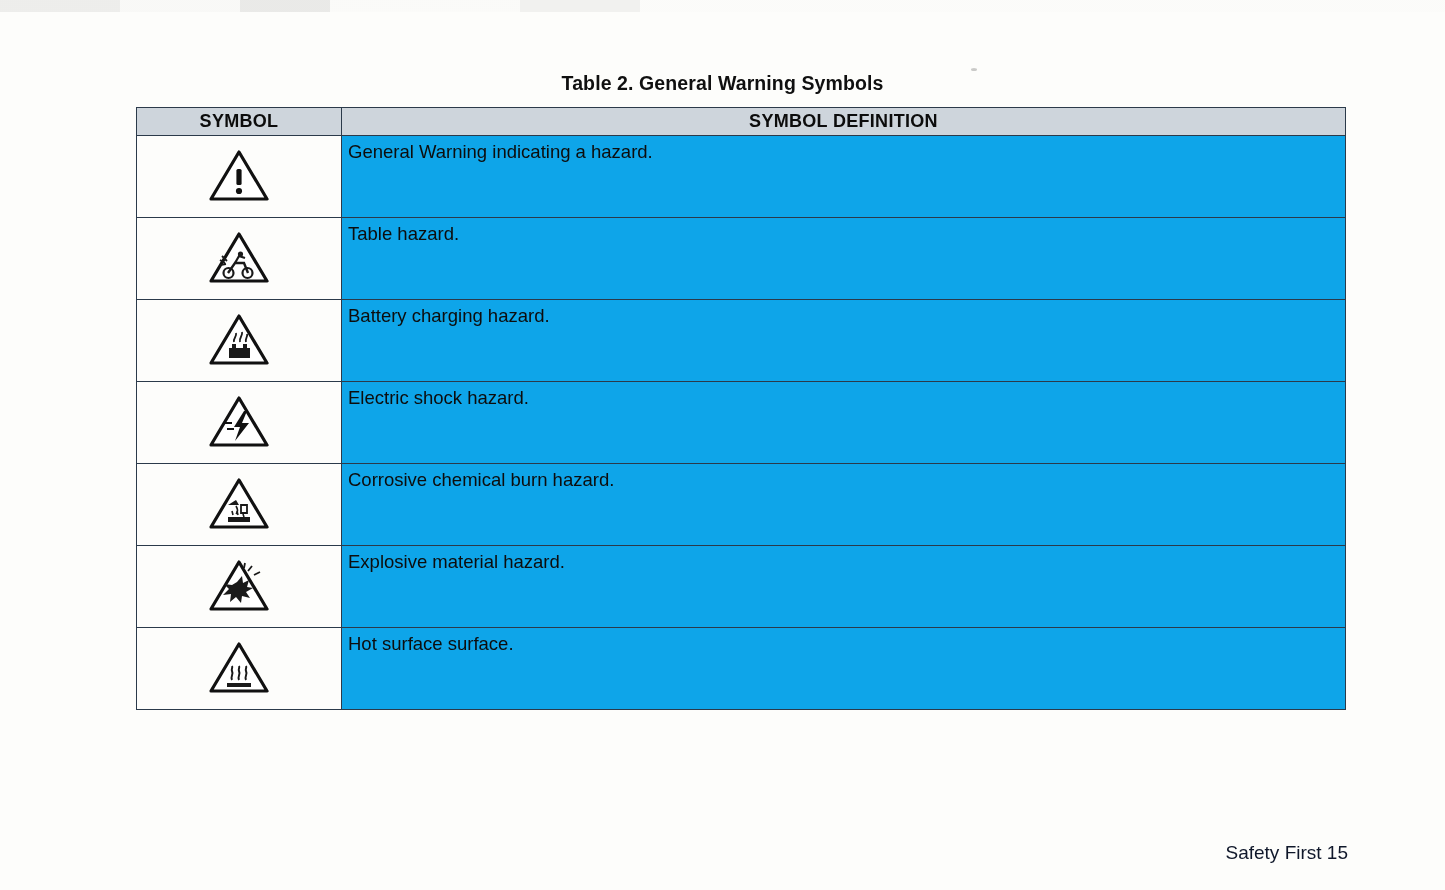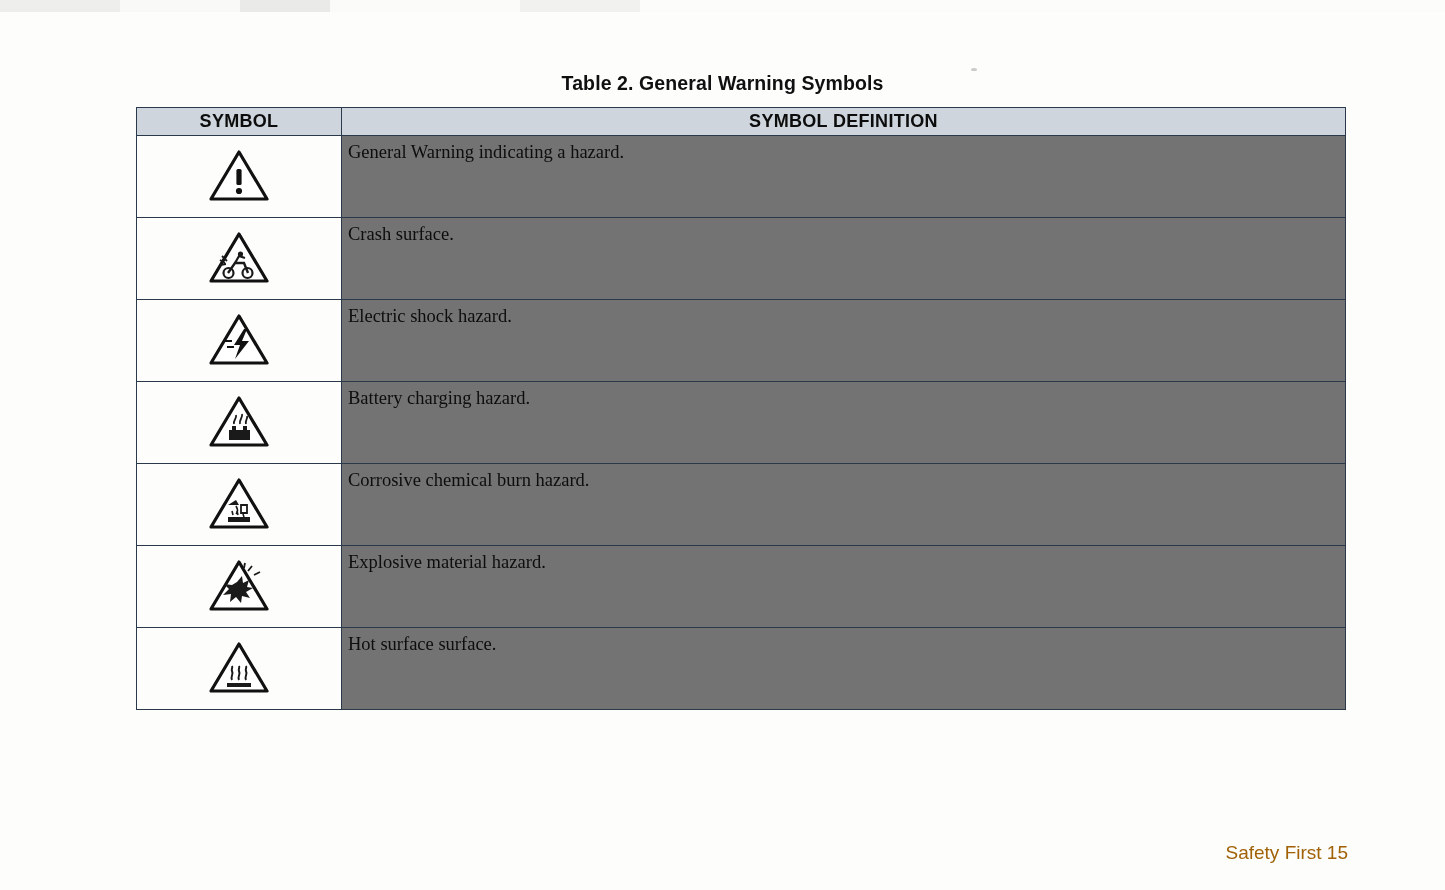--- a/index.html
+++ b/index.html
@@ -85,42 +85,41 @@
     width: 204px;
     height: 81px;
     text-align: center;
     vertical-align: middle;
     background: #fdfdfb;
   }
   tbody td.def-cell {
     padding: 6px 0 0 6px;
     font-size: 18.5px;
     color: #0d0d0d;
-    background: #737373;
-    font-family: Liberation Serif, serif;
+    background: #0ea5e9;
   }
   .def-text { display: block; line-height: 1.1; }
 
   .sym {
     display: inline-block;
     width: 62px;
     height: 56px;
     position: relative;
   }
   .sym svg { display: block; }
 
   .footer {
     position: absolute;
     left: 0;
     top: 842px;
     width: 1445px;
     text-align: right;
     padding-right: 97px;
     font-size: 19px;
-    color: #a16207;
+    color: #0f172a;
     box-sizing: border-box;
   }
 </style>
 </head>
 <body>
 
 <div class="scan-top-band"></div>
 
 <div class="page">
 
@@ -161,53 +160,53 @@
                 <circle cx="39.5" cy="44" r="5" fill="none" stroke="#1a1a1a" stroke-width="2.2"></circle>
                 <path d="M20 44 L27 34 L36 34 L40 44" fill="none" stroke="#1a1a1a" stroke-width="2.4"></path>
                 <path d="M27 34 L31 27 L37 29" fill="none" stroke="#1a1a1a" stroke-width="2.2"></path>
                 <circle cx="32.5" cy="25" r="2.6"></circle>
                 <path d="M12 31 l5 3 m-5 2 l6 -1 m-4 -8 l5 5" stroke="#1a1a1a" stroke-width="1.8" fill="none"></path>
               </g>
             </svg>
           </span>
         </td>
         <td class="def-cell">
-          <span class="def-text">Crash surface.</span>
-        </td>
-      </tr>
-
-      <tr>
-        <td class="sym-cell">
-          <span class="sym">
-            <svg viewBox="0 0 62 56" width="62" height="56">
-              <polygon points="31,5 59,52 3,52" fill="#ffffff" stroke="#111" stroke-width="3.2" stroke-linejoin="round"></polygon>
-              <polygon points="36,18 26,34 32,34 27,48 41,30 34,30 39,18" fill="#111"></polygon>
-              <path d="M17 30 l7 0 M19 36 l7 0" stroke="#111" stroke-width="1.8" fill="none"></path>
-            </svg>
-          </span>
-        </td>
-        <td class="def-cell">
-          <span class="def-text">Electric shock hazard.</span>
+          <span class="def-text">Table hazard.</span>
         </td>
       </tr>
 
       <tr>
         <td class="sym-cell">
           <span class="sym">
             <svg viewBox="0 0 62 56" width="62" height="56">
               <polygon points="31,5 59,52 3,52" fill="#ffffff" stroke="#111" stroke-width="3.2" stroke-linejoin="round"></polygon>
               <rect x="21" y="37" width="21" height="10" fill="#1a1a1a"></rect>
               <rect x="24" y="33" width="4" height="4" fill="#1a1a1a"></rect>
               <rect x="35" y="33" width="4" height="4" fill="#1a1a1a"></rect>
               <path d="M26 31 c-1,-4 3,-5 2,-9 M32 31 c-1,-5 3,-6 2,-10 M38 31 c-1,-4 2,-5 1,-8" fill="none" stroke="#1a1a1a" stroke-width="1.8"></path>
             </svg>
           </span>
         </td>
         <td class="def-cell">
           <span class="def-text">Battery charging hazard.</span>
+        </td>
+      </tr>
+
+      <tr>
+        <td class="sym-cell">
+          <span class="sym">
+            <svg viewBox="0 0 62 56" width="62" height="56">
+              <polygon points="31,5 59,52 3,52" fill="#ffffff" stroke="#111" stroke-width="3.2" stroke-linejoin="round"></polygon>
+              <polygon points="36,18 26,34 32,34 27,48 41,30 34,30 39,18" fill="#111"></polygon>
+              <path d="M17 30 l7 0 M19 36 l7 0" stroke="#111" stroke-width="1.8" fill="none"></path>
+            </svg>
+          </span>
+        </td>
+        <td class="def-cell">
+          <span class="def-text">Electric shock hazard.</span>
         </td>
       </tr>
 
       <tr>
         <td class="sym-cell">
           <span class="sym">
             <svg viewBox="0 0 62 56" width="62" height="56">
               <polygon points="31,5 59,52 3,52" fill="#ffffff" stroke="#111" stroke-width="3.2" stroke-linejoin="round"></polygon>
               <path d="M20 30 l8 -5 l3 5 z" fill="#1a1a1a"></path>
               <path d="M28 31 q3 5 0 8" stroke="#1a1a1a" stroke-width="1.6" fill="none"></path>

